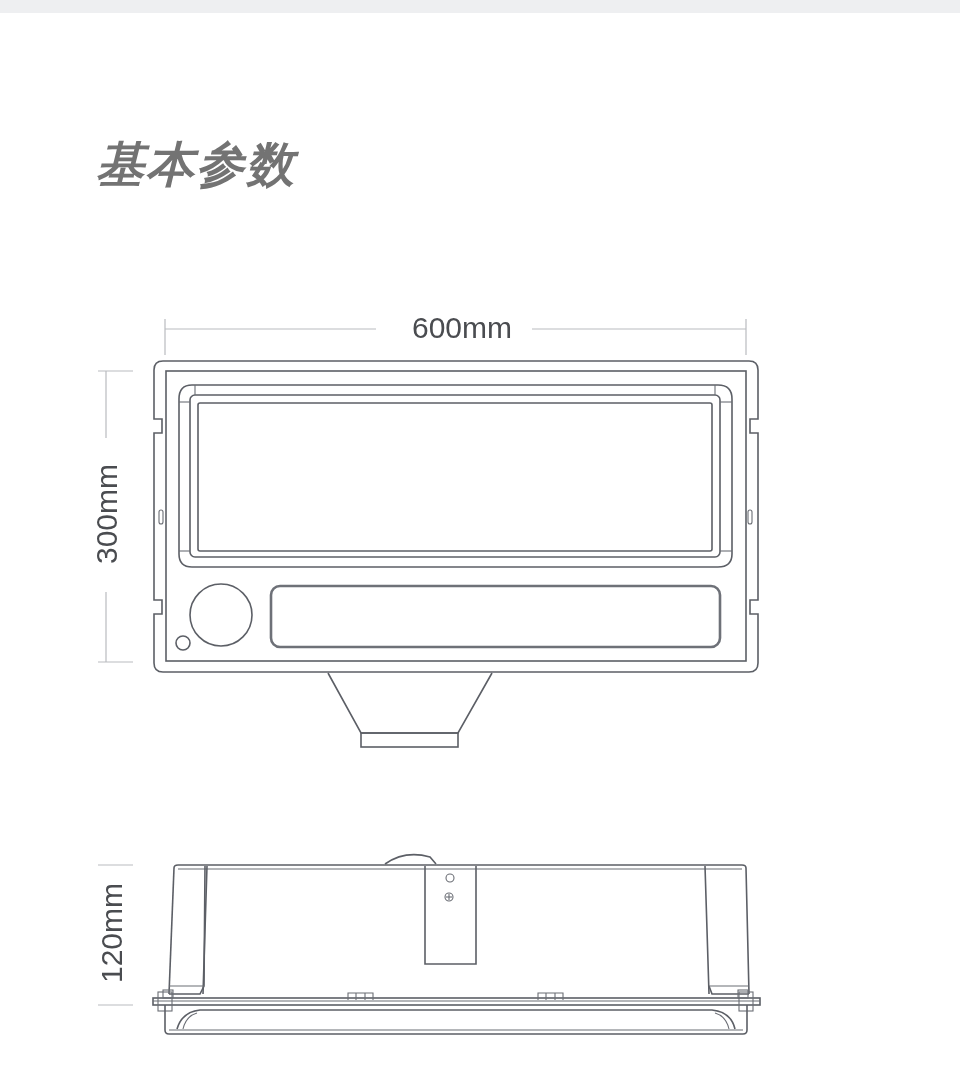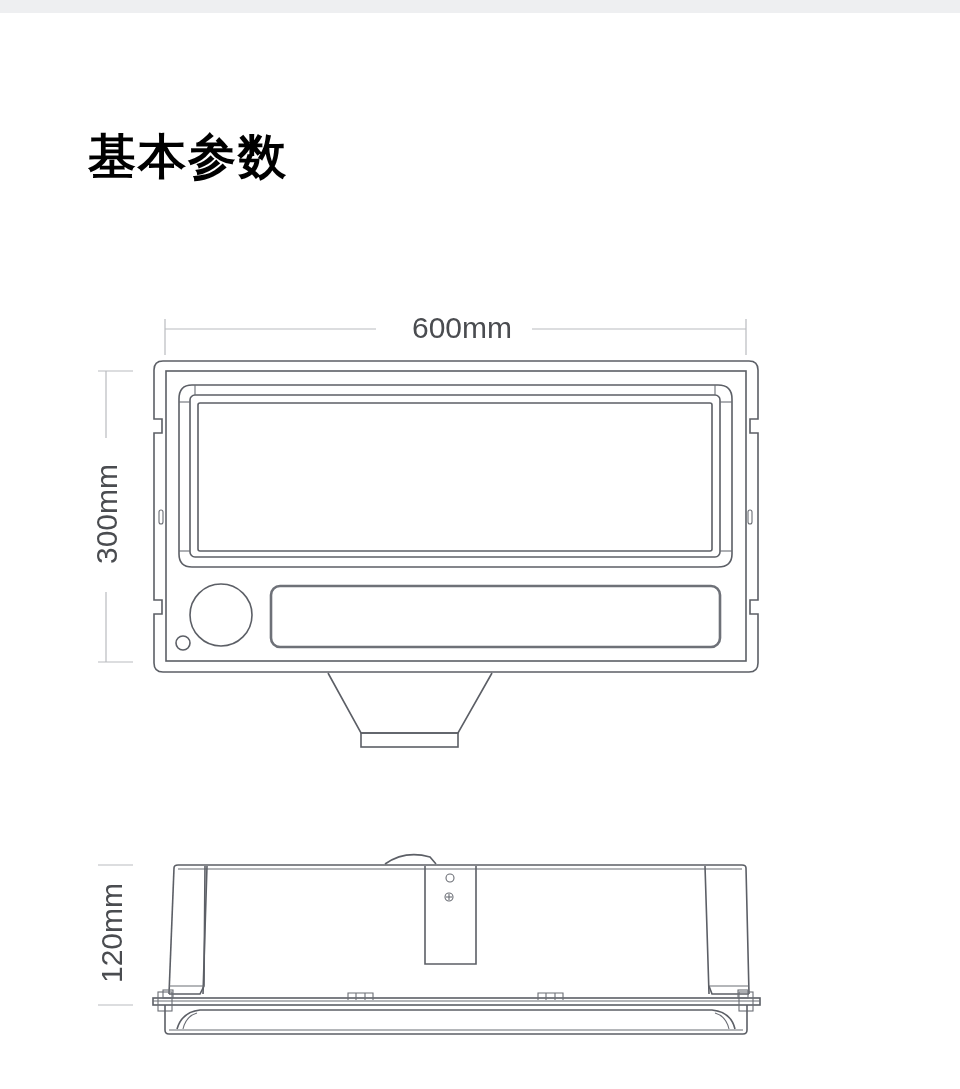--- a/index.html
+++ b/index.html
@@ -1,21 +1,21 @@
 <!DOCTYPE html>
 <html><head>
 <meta charset="utf-8">
 <style>
   html, body { margin: 0; padding: 0; background: #ffffff; }
   body { width: 960px; height: 1089px; position: relative; overflow: hidden;
          font-family: "Liberation Sans", "DejaVu Sans", sans-serif; }
   .top-bar { position: absolute; left: 0; top: 0; width: 960px; height: 13px; background: #eeeff1; }
-  .page-title { position: absolute; left: 88px; top: 124px; margin: 0;
+  .page-title { position: absolute; left: 88px; top: 124px; margin: 8px;
                 font-family: "DejaVu Sans", sans-serif; font-size: 48px; font-weight: bold;
-                color: #000000; letter-spacing: 2px; line-height: 64px; }
+                color: #737373; letter-spacing: 2px; line-height: 64px; font-style: italic; }
   svg.drawing { position: absolute; left: 0; top: 0; }
   .dim-label { font-family: "Liberation Sans", sans-serif; font-size: 30px; fill: #4a4c50; }
   .dim-line { stroke: #b9bbbf; stroke-width: 1.2; fill: none; }
   .ln { stroke: #5c5f66; stroke-width: 1.6; fill: none; }
   .ln-thin { stroke: #6b6e75; stroke-width: 1.1; fill: none; }
   .ln-bold { stroke: #6e7178; stroke-width: 2.6; fill: none; }
 </style>
 </head>
 <body>
 

